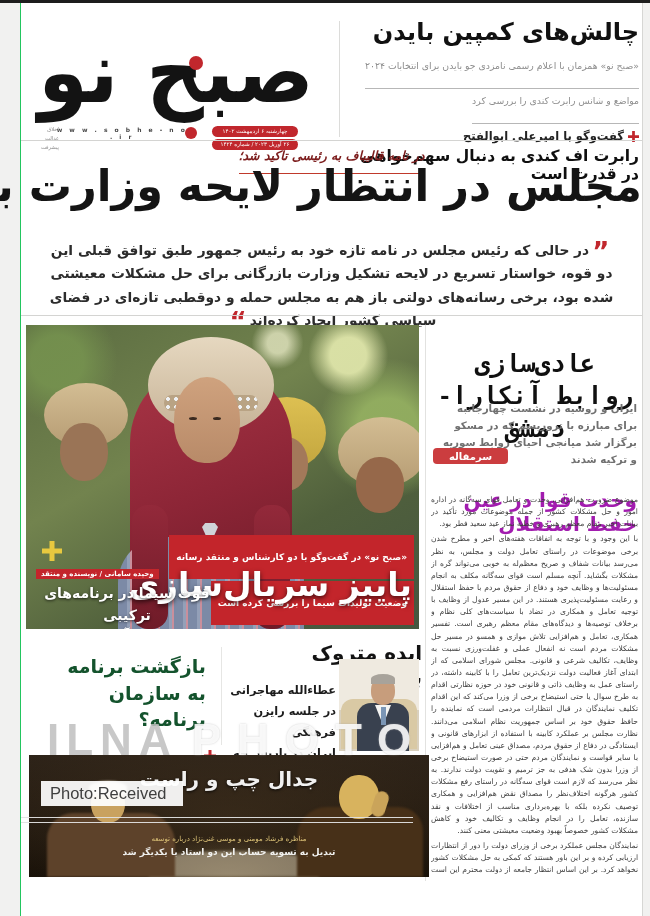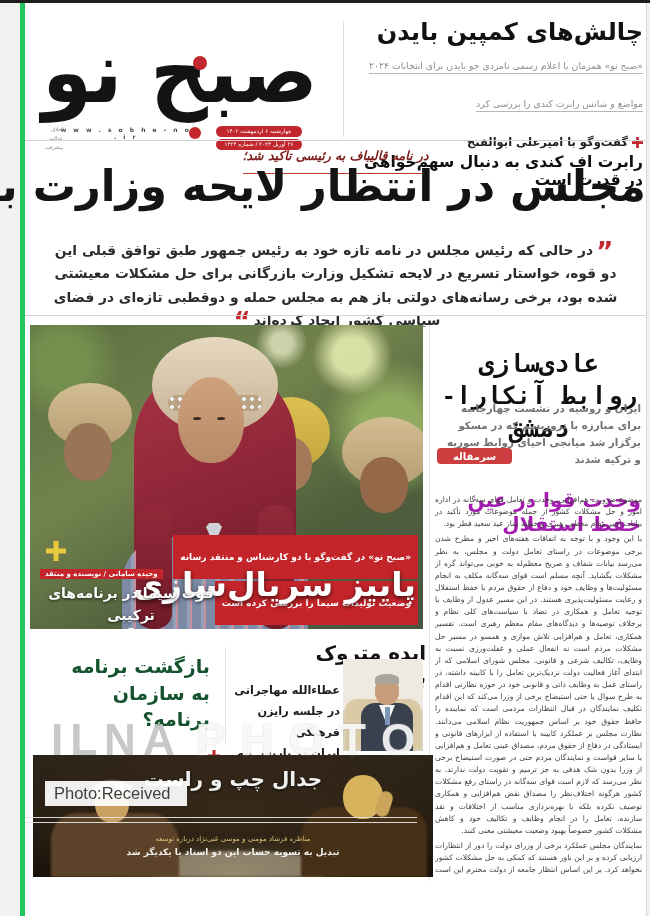--- a/index.html
+++ b/index.html
@@ -6,21 +6,21 @@
   body{
     width:650px;height:916px;position:relative;overflow:hidden;
     background:#f1f1f0;
     font-family:"DejaVu Sans","Liberation Sans",sans-serif;
     -webkit-font-smoothing:antialiased;
   }
   .abs{position:absolute;}
   #top-strip{left:0;top:0;width:650px;height:3px;background:#1d1d1d;}
   #page{
     left:20px;top:3px;width:621px;height:913px;background:#ffffff;
-    border-left:5px solid #22c55e;border-right:1px solid #d6d6d4;
+    border-left:1px solid #22c55e;border-right:1px solid #d6d6d4;
     direction:rtl;
   }
   
   #logo-block{left:5px;top:20px;width:305px;height:118px;}
   #logo-text{
     left:0;top:2px;width:300px;text-align:center;
     font-size:80px;line-height:1.1;font-weight:900;color:#131313;
     transform:scaleY(1.08);transform-origin:top center;white-space:nowrap;
   }
   .red-dot{background:#c1272d;border-radius:50%;}
@@ -36,21 +36,21 @@
     overflow:hidden;white-space:nowrap;
   }
   #date-pill-1{top:103px;}
   #date-pill-2{top:116px;}
   #masthead-motto{left:3px;top:102px;width:30px;font-size:5.2px;line-height:9px;color:#8a8a8a;text-align:right;}
   #masthead-divider{left:318px;top:18px;width:1px;height:116px;background:#dcdcda;}
   
   #biden-block{left:328px;top:16px;width:290px;text-align:right;}
   #biden-headline{font-size:24px;font-weight:900;color:#111;line-height:1.15;margin:0 0 7px 0;}
   .dek-line{display:inline-block;font-size:9.3px;color:#8d8d8d;line-height:13px;
-    border-bottom:1px solid #b7b7b7;padding-bottom:1px;margin-bottom:18px;}
+    border-bottom:1px solid #b7b7b7;padding-bottom:16px;margin-bottom:0;}
   #biden-interview{margin-top:5px;font-size:11.5px;font-weight:bold;color:#222;}
   .plus-icon{display:inline-block;vertical-align:middle;margin-left:4px;}
   #biden-subheadline{font-size:15.5px;font-weight:900;color:#0f0f0f;margin-top:4px;}
   .hrule{background:#d4d4d2;height:1px;}
   #hr-masthead{left:0;top:137px;width:621px;}
   
   #kicker-wrap{left:0;top:142px;width:621px;text-align:center;}
   #kicker{display:inline-block;font-size:12.5px;font-weight:bold;color:#7c1c1c;
     border-bottom:1.5px solid #c0392b;padding-bottom:10px;font-style:italic;}
   #main-headline{left:0;top:158px;width:621px;text-align:center;

